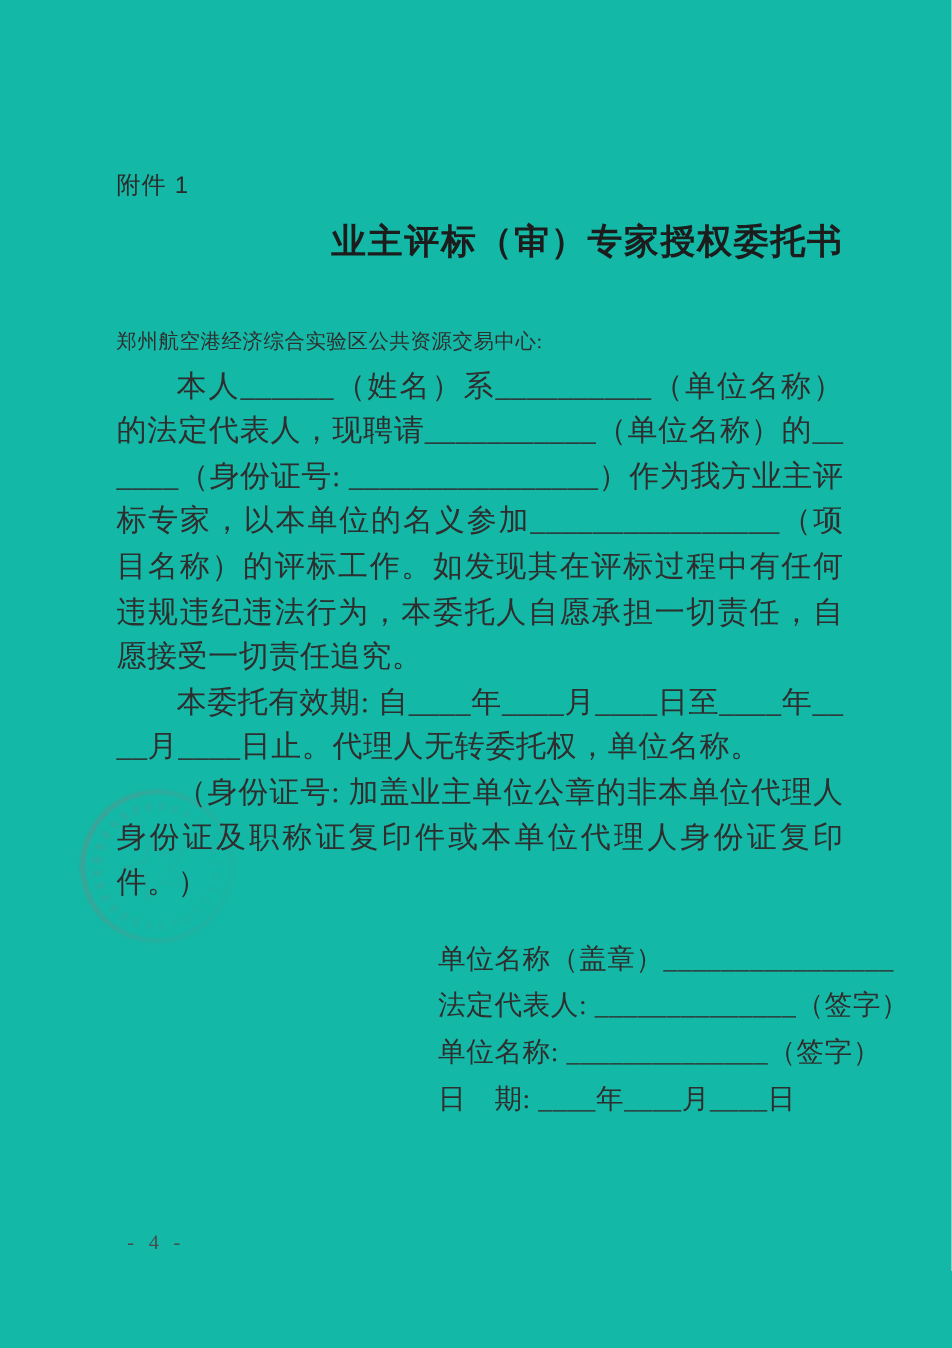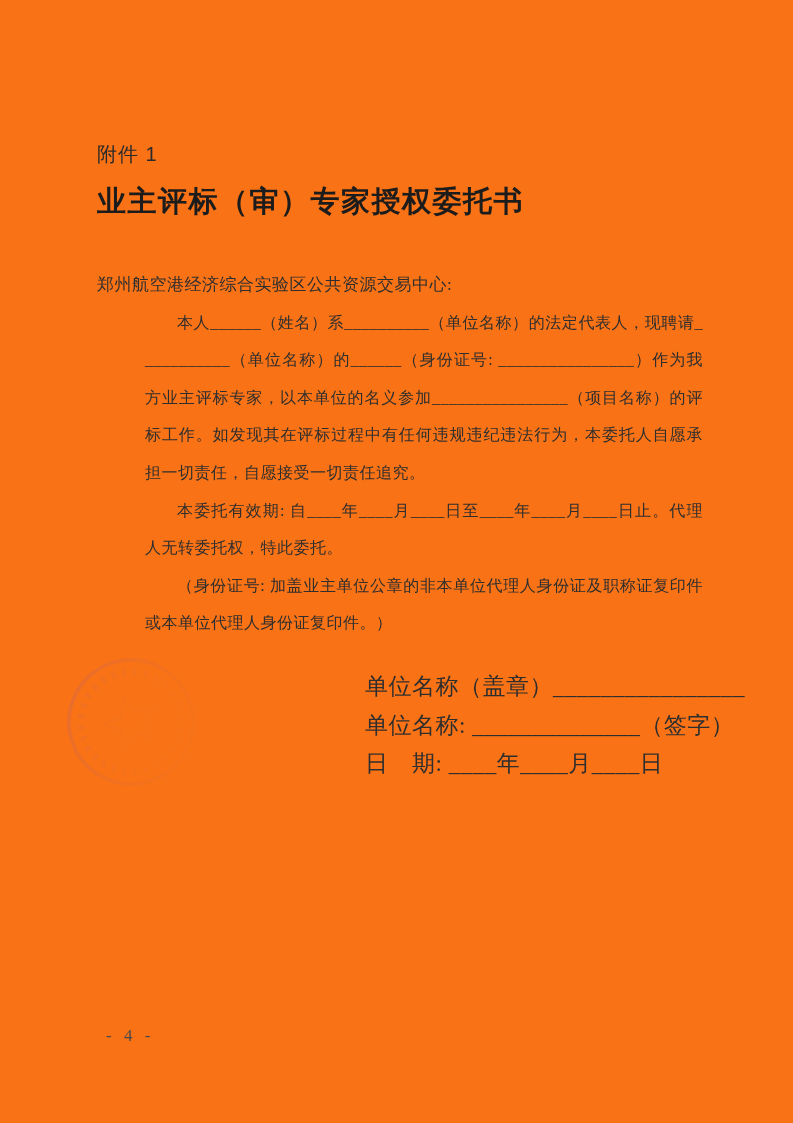--- a/index.html
+++ b/index.html
@@ -4,21 +4,21 @@
 <style>
   * { margin: 0; padding: 0; box-sizing: border-box; }
   html, body { background: #e9e9e9; }
   body { font-family: "Liberation Serif", "DejaVu Serif", serif; }
 
   .sheet {
     position: relative;
     width: 793px;
     height: 1123px;
     margin: 0 auto;
-    background: #f97316;
+    background: #14b8a6;
     overflow: hidden;
     color: #2e2e2e;
   }
 
   .content {
     position: absolute;
     left: 97px;
     top: 141px;
     width: 606px;
   }
@@ -26,40 +26,39 @@
   .attachment {
     font-family: "Liberation Sans", "DejaVu Sans", sans-serif;
     font-size: 20px;
     color: #2a2a2a;
     letter-spacing: 1px;
   }
 
   .title {
     font-size: 29px;
     font-weight: 700;
-    text-align: left;
+    text-align: right;
     color: #1c1c1c;
     letter-spacing: 1.5px;
     margin-top: 14px;
     margin-bottom: 44px;
   }
 
   .salutation {
     font-size: 17px;
     line-height: 37.6px;
     letter-spacing: 0.5px;
   }
 
   .para {
-    font-size: 16px;
+    font-size: 25px;
     line-height: 37.6px;
     letter-spacing: 0.5px;
     text-align: justify;
     word-break: break-all;
-    margin-left: 48px;
   }
   .para.indent { text-indent: 2em; }
 
   .sigblock {
     margin-top: 26px;
     margin-left: 268px;
     font-size: 23px;
     line-height: 38.6px;
     letter-spacing: 0.5px;
     white-space: nowrap;
@@ -96,26 +95,27 @@
   <div class="content">
 
     <div class="attachment">附件 1</div>
 
     <h1 class="title">业主评标（审）专家授权委托书</h1>
 
     <p class="salutation">郑州航空港经济综合实验区公共资源交易中心:</p>
 
     <p class="para indent">本人______（姓名）系__________（单位名称）的法定代表人，现聘请___________（单位名称）的______（身份证号: ________________）作为我方业主评标专家，以本单位的名义参加________________（项目名称）的评标工作。如发现其在评标过程中有任何违规违纪违法行为，本委托人自愿承担一切责任，自愿接受一切责任追究。</p>
 
-    <p class="para indent">本委托有效期: 自____年____月____日至____年____月____日止。代理人无转委托权，特此委托。</p>
+    <p class="para indent">本委托有效期: 自____年____月____日至____年____月____日止。代理人无转委托权，单位名称。</p>
 
     <p class="para indent">（身份证号: 加盖业主单位公章的非本单位代理人身份证及职称证复印件或本单位代理人身份证复印件。）</p>
 
     <div class="sigblock">
       <div>单位名称（盖章）________________</div>
+      <div>法定代表人: ______________（签字）</div>
       <div>单位名称: ______________（签字）</div>
       <div>日　期: ____年____月____日</div>
     </div>
 
   </div>
 
   <div class="stamp">
     <svg width="138" height="140" viewBox="0 0 138 140" xmlns="http://www.w3.org/2000/svg">
 
       <circle cx="69" cy="70" r="62" fill="none" stroke="#c05f6b" stroke-width="3.5" opacity="0.30"></circle>

